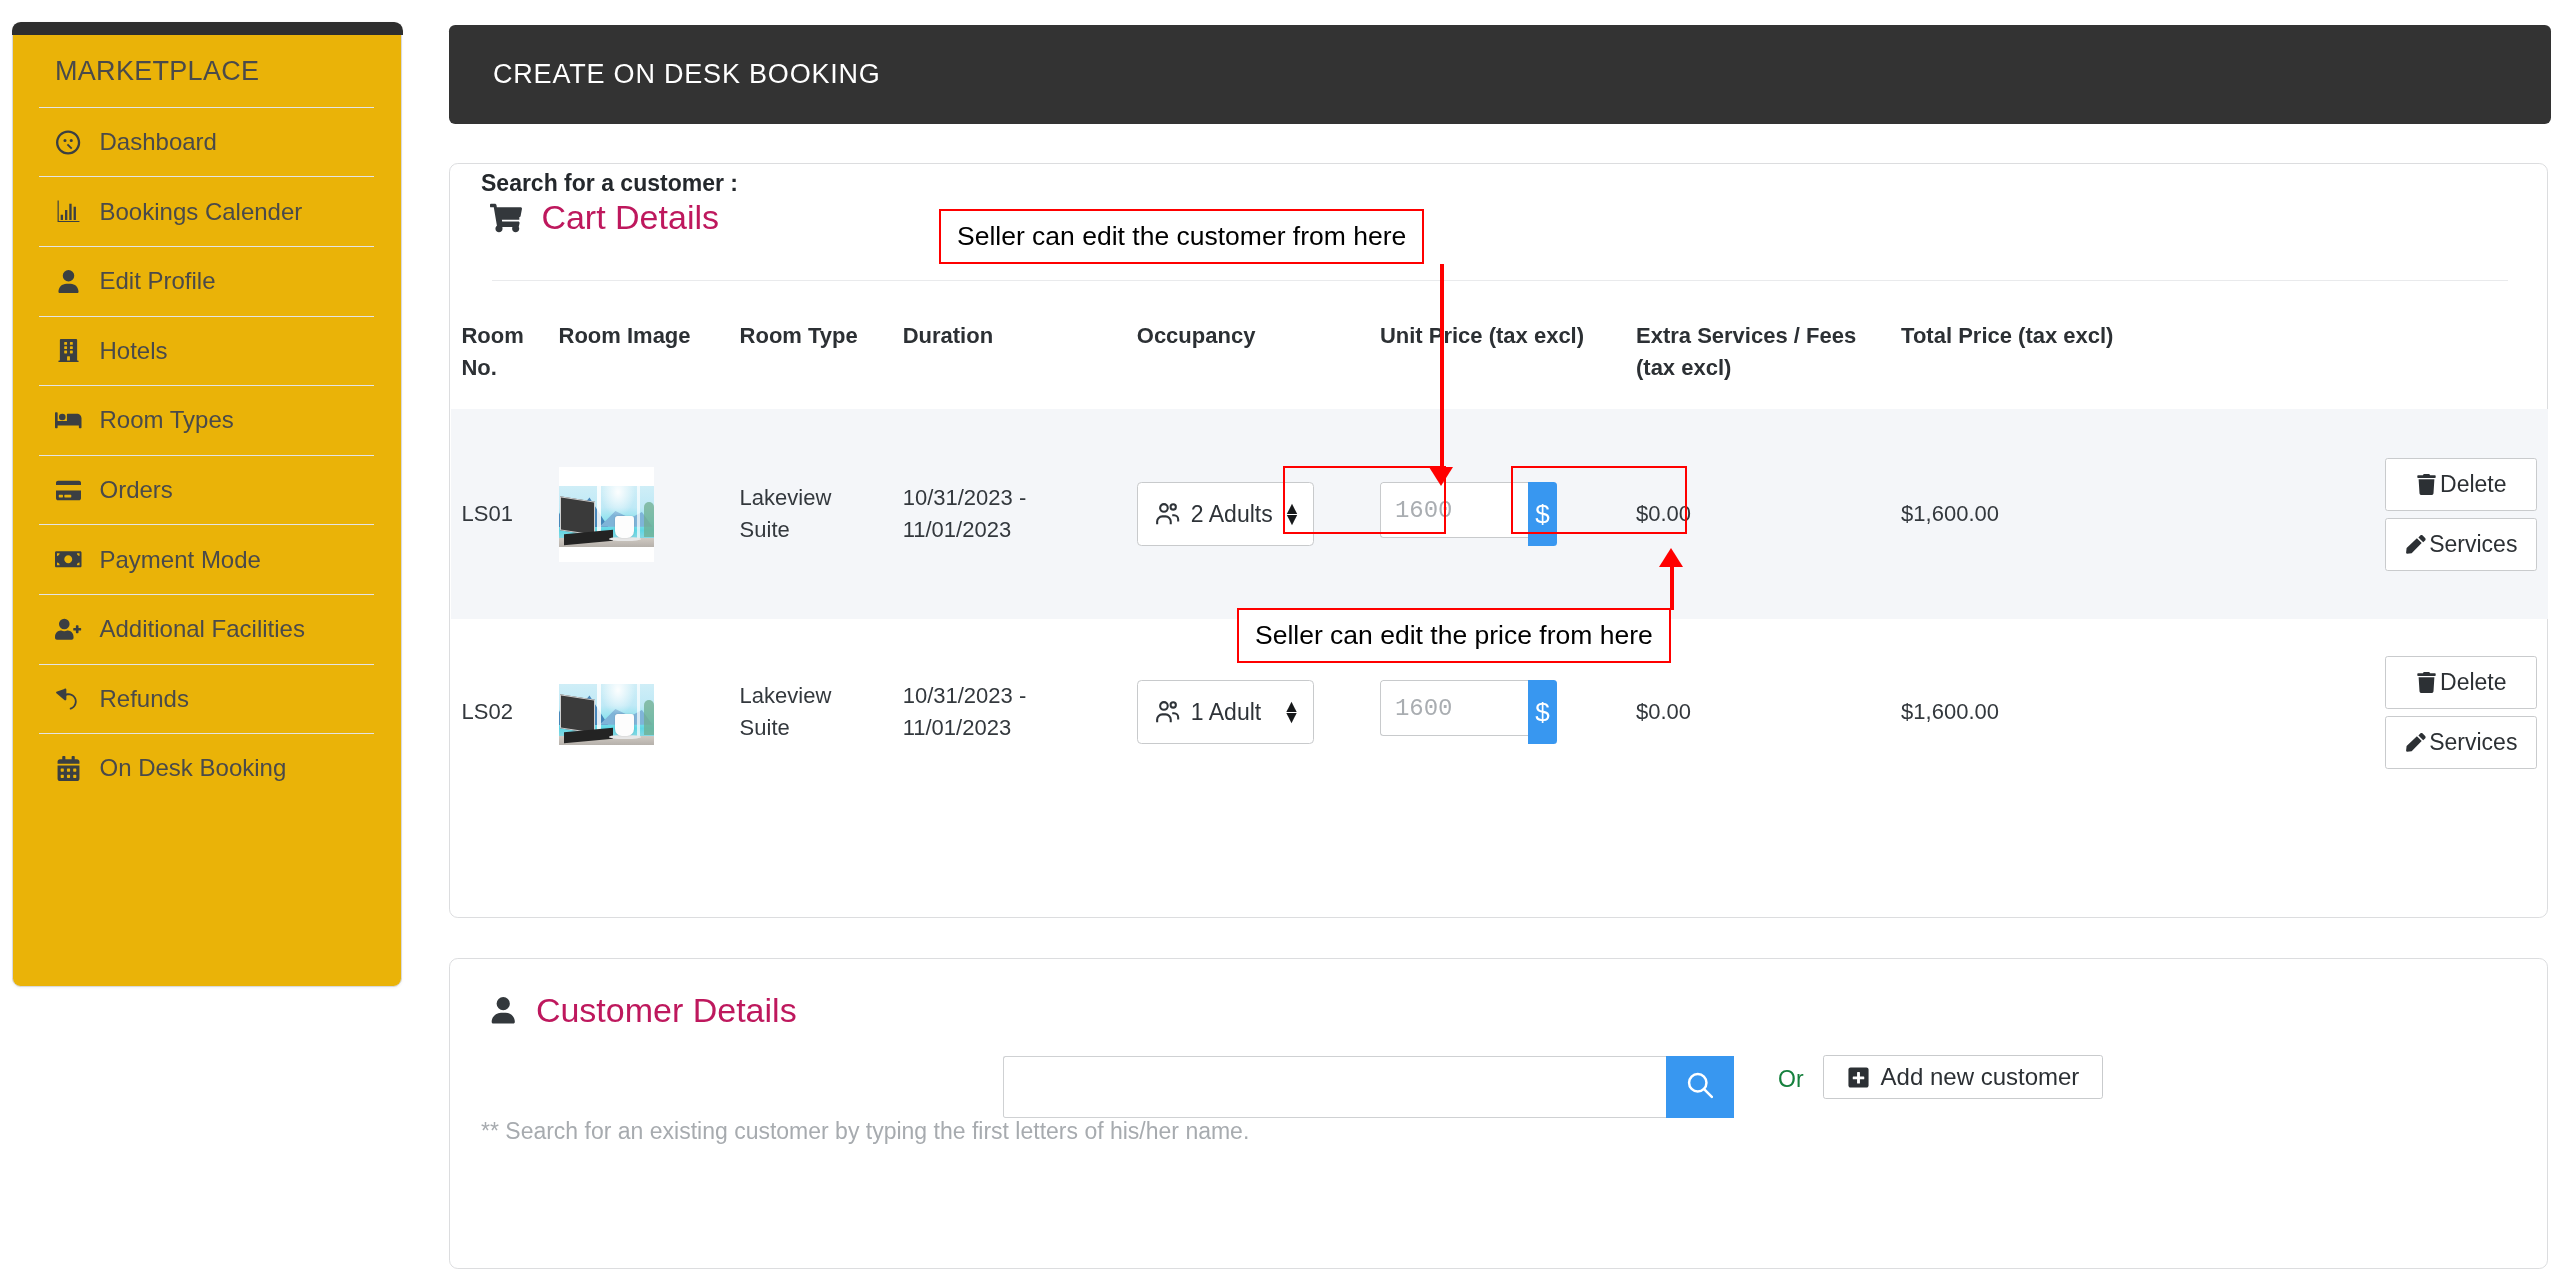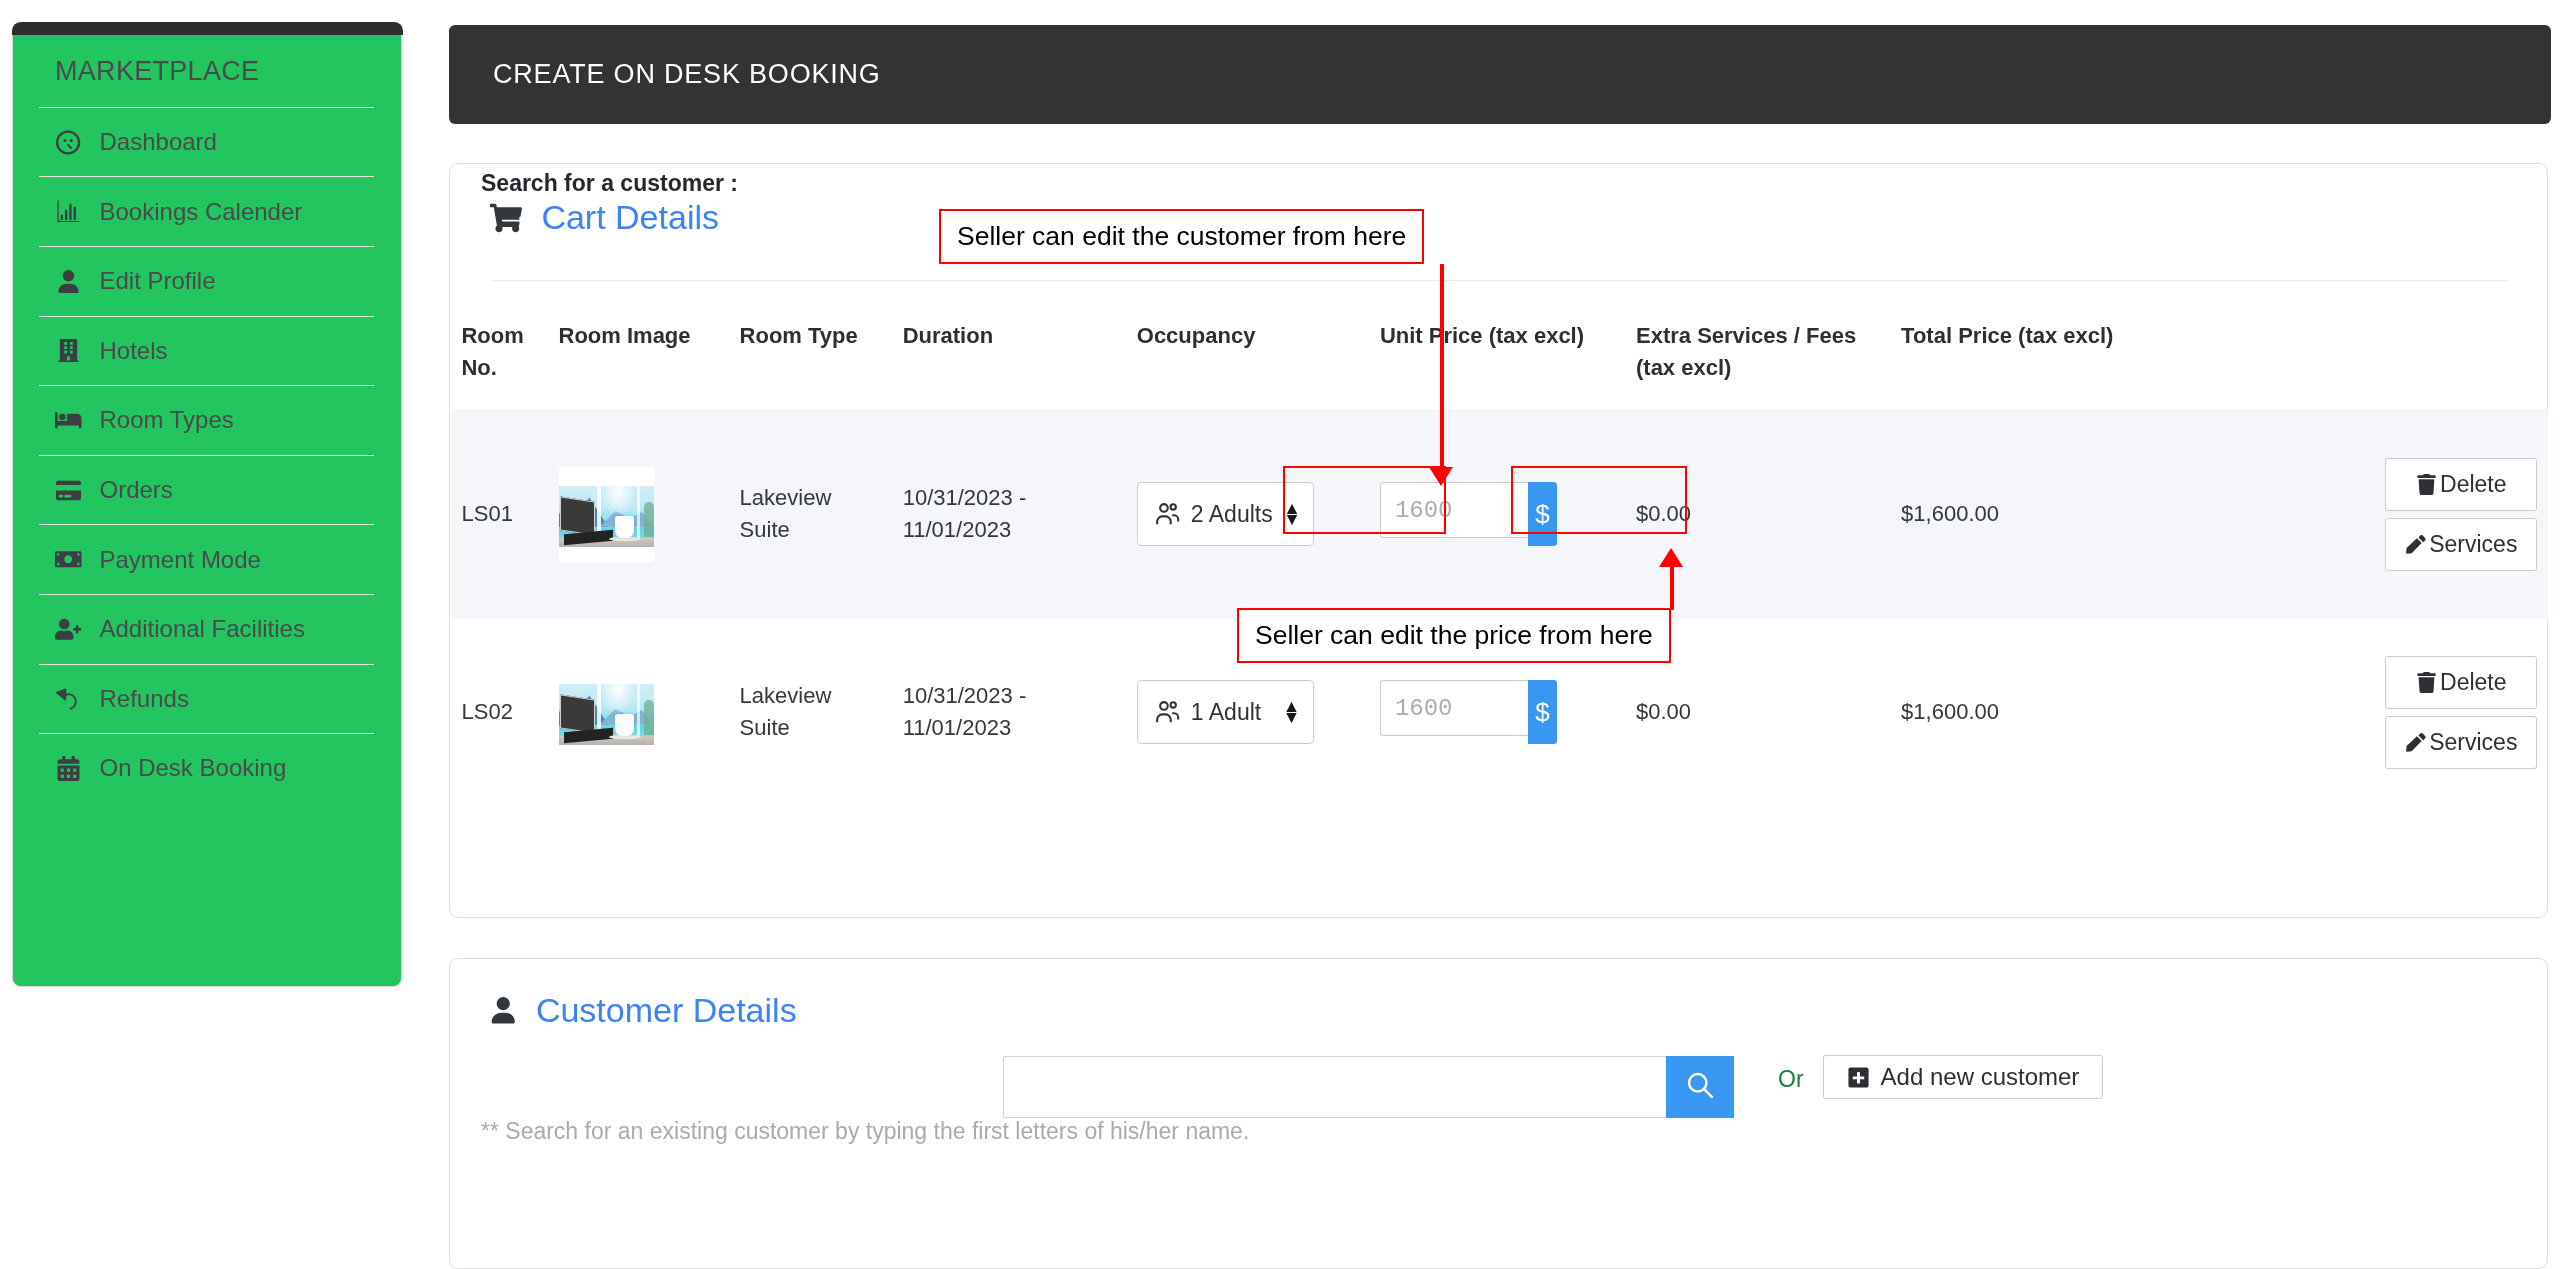--- a/index.html
+++ b/index.html
@@ -14,21 +14,21 @@
     overflow: hidden;
     font-size: 23px;
     color: #2b2f33;
   }
 
   
   #sidebar {
     position: absolute;
     left: 11.5px; top: 22px;
     width: 390px; height: 965px;
-    background: #22c55e;
+    background: #eab308;
     border: 0.9px solid #d9dadb;
     border-radius: 8.8px;
     box-shadow: 0 0.9px 2.7px rgba(0,0,0,.05);
   }
   #sidebar-topbar {
     position: absolute;
     left: -0.9px; top: -0.9px;
     width: 391px; height: 13.3px;
     background: #2e2e2e;
     border-radius: 8.8px 8.8px 0 0;
@@ -92,21 +92,21 @@
 
   .card-head {
     display: flex;
     align-items: center;
     gap: 19.4px;
     padding: 34px 0 0 40px;
     position: relative;
   }
   .card-head .ttl {
     font-size: 34px;
-    color: #3b82f6;
+    color: #be185d;
     font-weight: 400;
   }
   .card-head .hico { color: #33383c; display: inline-flex; }
   #cart-divider {
     position: absolute;
     left: 42px; top: 116px;
     width: 2016px; height: 0.9px;
     background: #e9eaec;
   }
 

